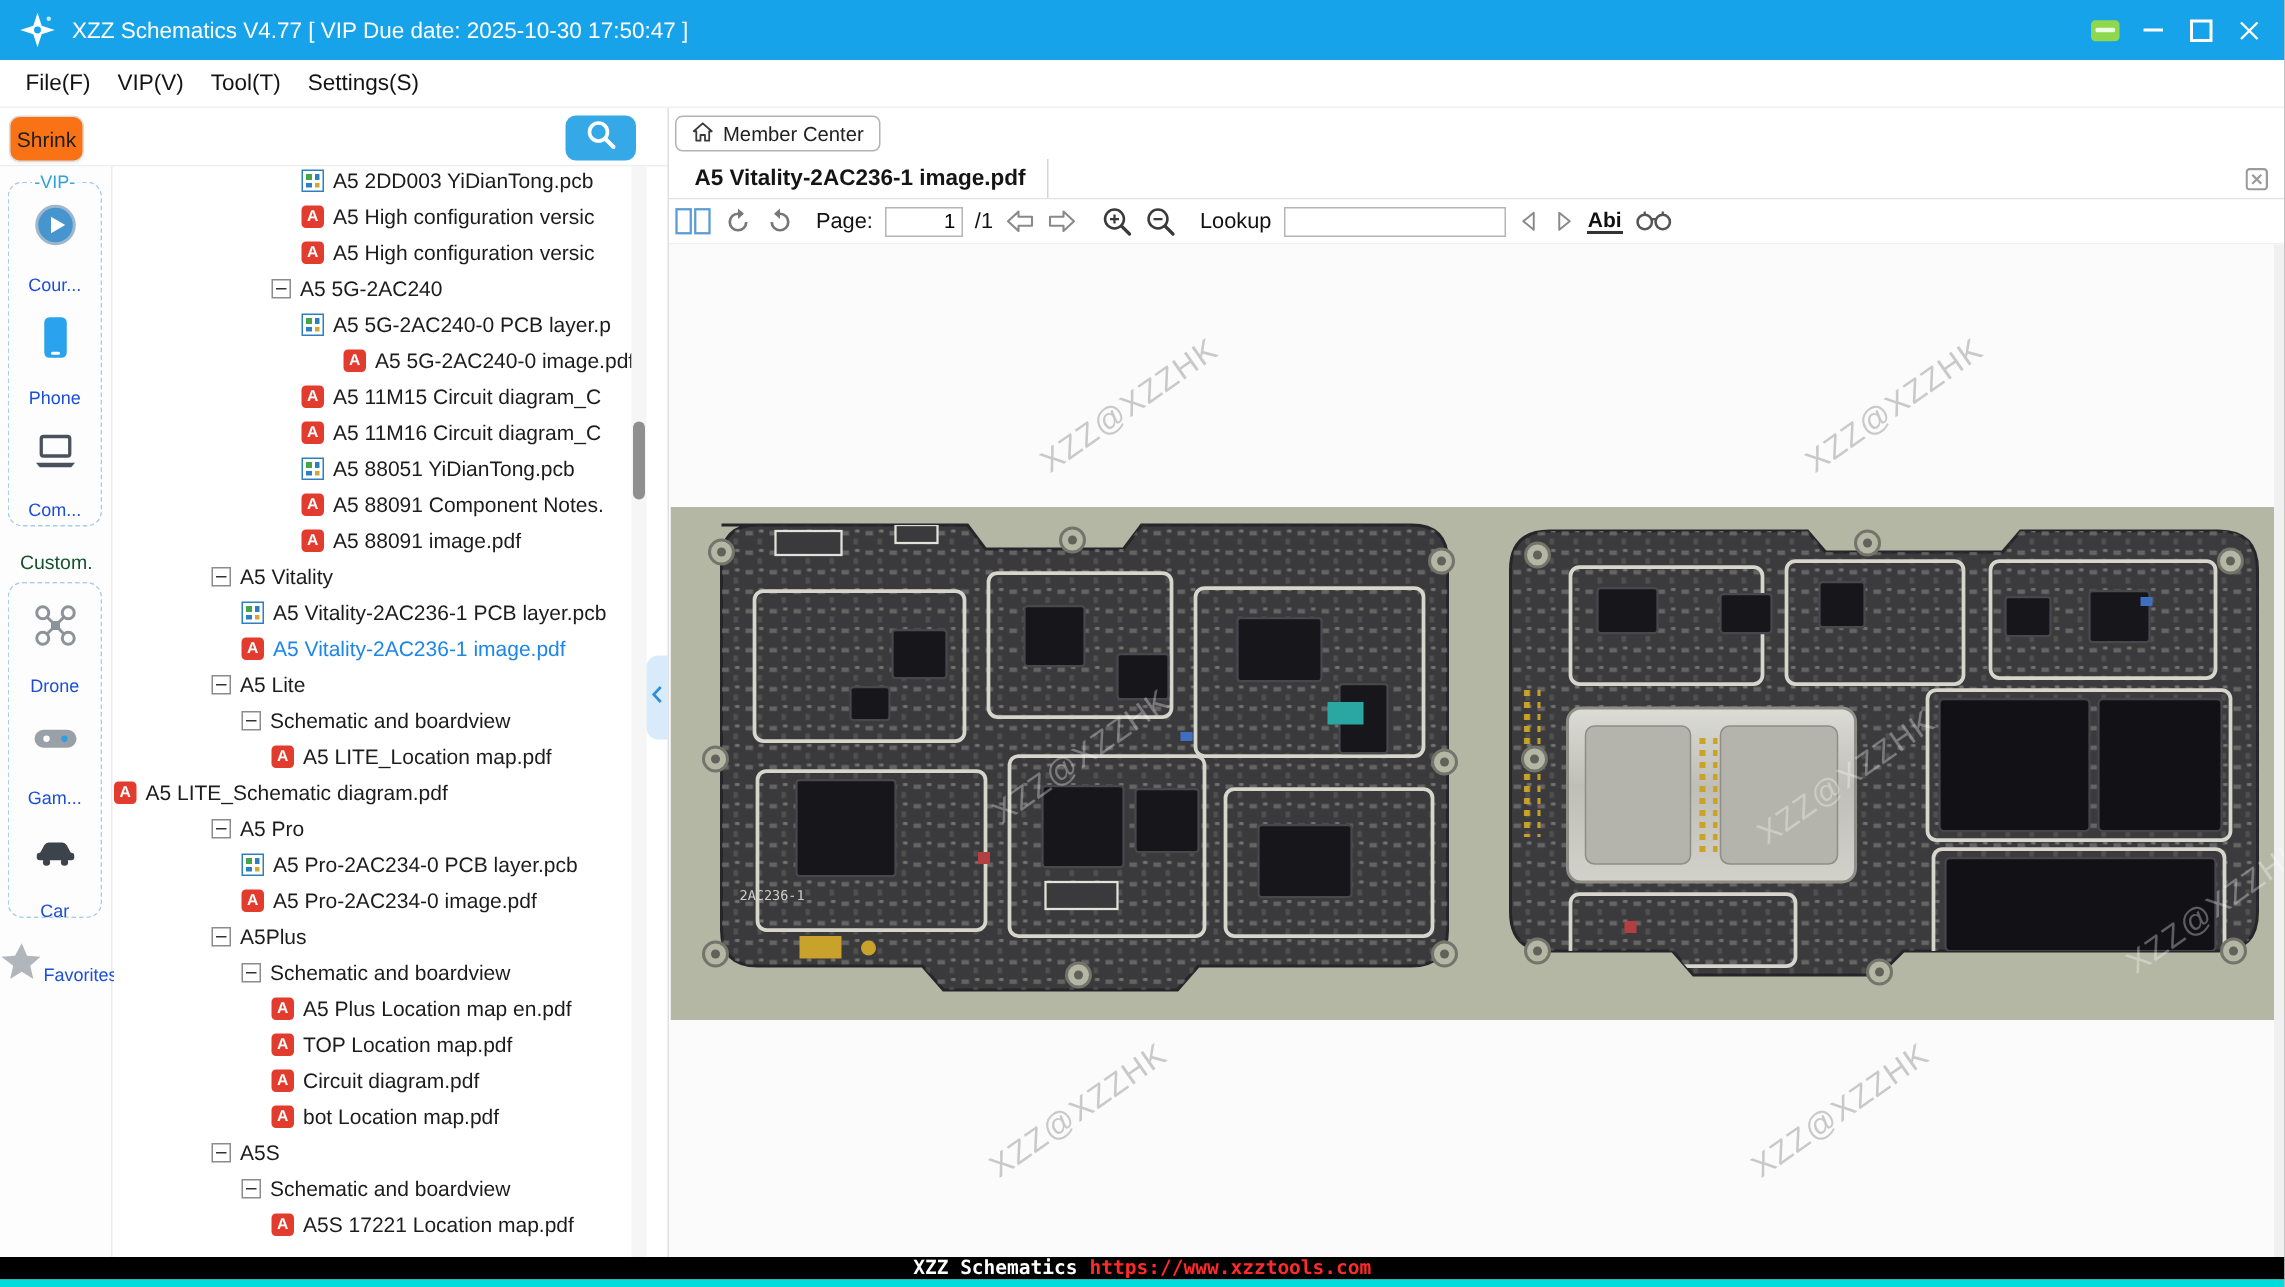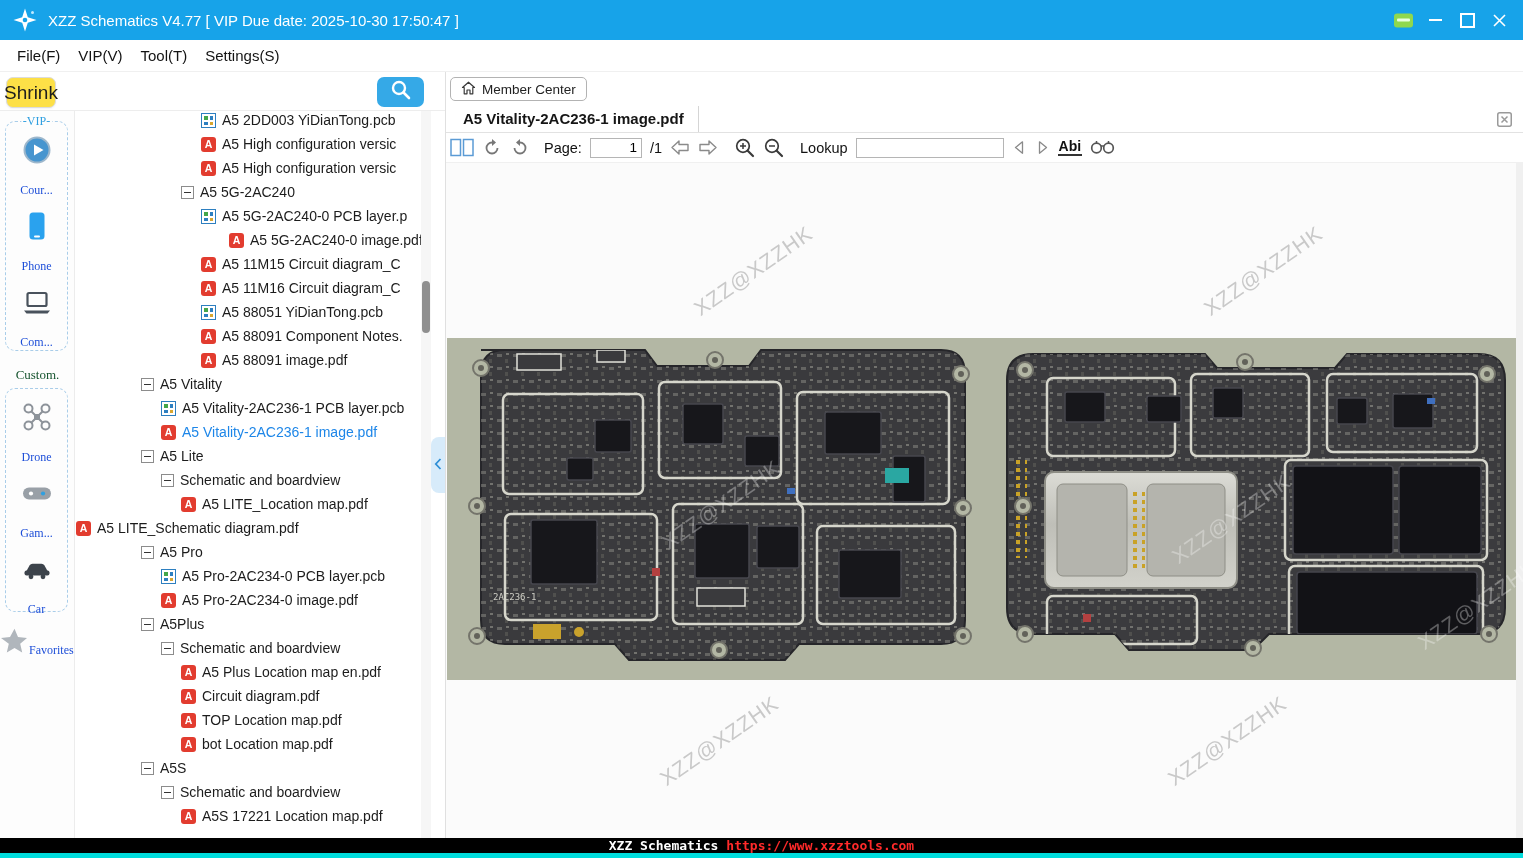--- a/index.html
+++ b/index.html
@@ -18,36 +18,36 @@
 
   
   .menubar{position:absolute;left:0;top:40px;width:100%;height:32px;background:#fff;
            display:flex;align-items:center;padding-left:8px;box-sizing:border-box;
            border-bottom:1px solid #f0f0f0;}
   .menu-item{font-size:15px;color:#131313;padding:0 9px;}
 
   
   .search-row{position:absolute;left:0;top:72px;width:446px;height:39px;background:#fff;
               border-bottom:1px solid #ededed;box-sizing:border-box;}
-  .shrink-btn{position:absolute;left:6px;top:5px;width:48px;height:29px;background:#fde047;
-              border:1px solid #dcdcdc;border-radius:7px;font-size:19px;color:#1e1e1e;
+  .shrink-btn{position:absolute;left:6px;top:5px;width:48px;height:29px;background:#f97316;
+              border:1px solid #dcdcdc;border-radius:7px;font-size:14px;color:#1e1e1e;
               display:flex;align-items:center;justify-content:center;box-shadow:0 1px 2px rgba(0,0,0,.05);}
   .search-box{position:absolute;left:65px;top:6px;width:301px;height:27px;border:1px solid #c9c9c9;
               border-radius:4px;background:#fff;}
   .search-box input{position:absolute;left:8px;top:1px;width:268px;height:23px;border:none;outline:none;
               font-size:13.5px;color:#333;font-family:inherit;background:transparent;}
   input::placeholder{color:#a9a9a9;}
   .dd-chevron{position:absolute;right:7px;top:11px;width:0;height:0;border-left:5px solid transparent;
               border-right:5px solid transparent;border-top:6px solid #8f8f8f;}
   .search-btn{position:absolute;left:377px;top:5px;width:47px;height:30px;background:#35a9e7;
               border-radius:7px;display:flex;align-items:center;justify-content:center;}
 
   
   .sidebar{position:absolute;left:0;top:111px;width:75px;height:727px;background:#fdfdfd;
-           border-right:1px solid #ececec;box-sizing:border-box;font-family:Liberation Serif, serif;}
+           border-right:1px solid #ececec;box-sizing:border-box;}
   .group-box{position:absolute;left:5px;width:63px;border:1px dashed #a9cde9;border-radius:10px;box-sizing:border-box;}
   .vip-box{top:10px;height:230px;}
   .custom-box{top:277px;height:224px;}
   .group-label{position:absolute;top:-8px;left:50%;transform:translateX(-50%);background:#fdfdfd;
                padding:0 2px;font-size:12px;color:#2f9fe0;white-space:nowrap;}
   .custom-label{position:absolute;top:256px;left:0;width:75px;text-align:center;font-size:13px;color:#14532d;}
   .side-item{display:flex;flex-direction:column;align-items:center;margin-top:13px;}
   .side-icon{height:30px;display:flex;align-items:center;justify-content:center;}
   .side-label{margin-top:18px;font-size:12px;color:#1d4ed8;}
   .favorites{position:absolute;top:514px;left:0;width:60px;display:flex;flex-direction:row;align-items:center;}
@@ -341,25 +341,25 @@
         <div class="tree-row" style="padding-left: 85px;">
           <div class="expander"></div>
           <div class="tree-label">Schematic and boardview</div>
         </div>
         <div class="tree-row" style="padding-left: 105px;">
           <div class="icon-pdf"></div>
           <div class="tree-label">A5 Plus Location map en.pdf</div>
         </div>
         <div class="tree-row" style="padding-left: 105px;">
           <div class="icon-pdf"></div>
+          <div class="tree-label">TOP Location map.pdf</div>
+        </div>
+        <div class="tree-row" style="padding-left: 105px;">
+          <div class="icon-pdf"></div>
           <div class="tree-label">Circuit diagram.pdf</div>
-        </div>
-        <div class="tree-row" style="padding-left: 105px;">
-          <div class="icon-pdf"></div>
-          <div class="tree-label">TOP Location map.pdf</div>
         </div>
         <div class="tree-row" style="padding-left: 105px;">
           <div class="icon-pdf"></div>
           <div class="tree-label">bot Location map.pdf</div>
         </div>
         <div class="tree-row" style="padding-left: 65px;">
           <div class="expander"></div>
           <div class="tree-label">A5S</div>
         </div>
         <div class="tree-row" style="padding-left: 85px;">

